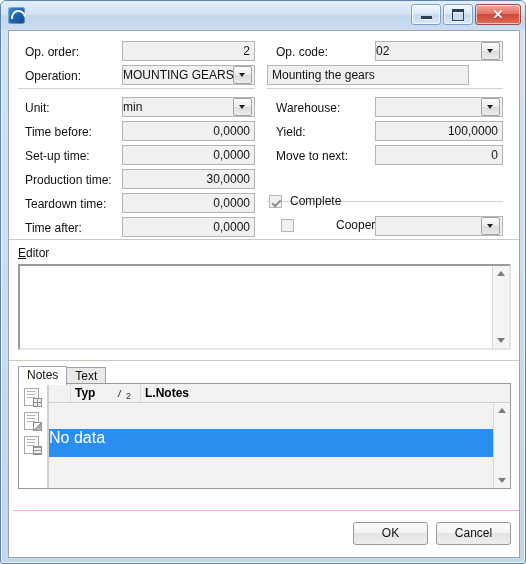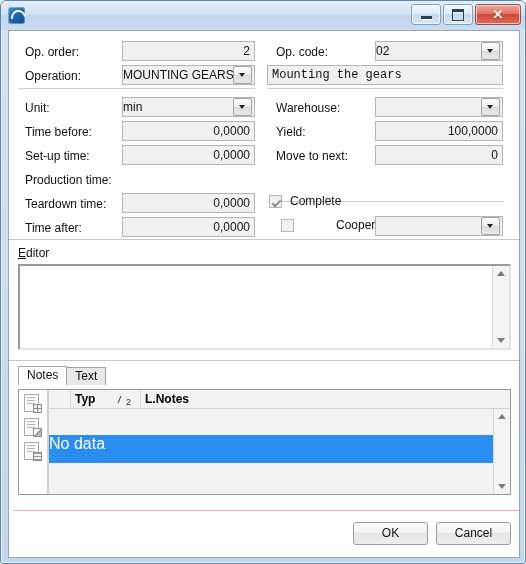--- a/index.html
+++ b/index.html
@@ -317,21 +317,21 @@
   .tab.active {
     background: #ffffff;
     height: 19px;
     line-height: 17px;
     position: relative;
     z-index: 2;
   }
   #grid-outer {
     position: absolute;
     left: 9px;
-    top: 28px;
+    top: 22px;
     right: 8px;
     height: 106px;
     box-sizing: border-box;
     border: 1px solid #999999;
     background: #8b5cf6;
     display: flex;
   }
   #grid-tools {
     flex: 0 0 auto;
     width: 28px;
@@ -542,34 +542,35 @@
         <div class="cbtn"></div>
       </div>
 
       <div class="label" style="left:16px; top:94px;">Time before:</div>
       <div class="fld num" style="left:113px; top:90px; width:133px;">0,0000</div>
 
       <div class="label" style="left:16px; top:118px;">Set-up time:</div>
       <div class="fld num" style="left:113px; top:114px; width:133px;">0,0000</div>
 
       <div class="label" style="left:16px; top:142px;">Production time:</div>
+      <div class="fld num" style="left:113px; top:138px; width:133px;">30,0000</div>
 
       <div class="label" style="left:16px; top:166px;">Teardown time:</div>
       <div class="fld num" style="left:113px; top:162px; width:133px;">0,0000</div>
 
       <div class="label" style="left:16px; top:190px;">Time after:</div>
       <div class="fld num" style="left:113px; top:186px; width:133px;">0,0000</div>
 
       <div class="label" style="left:267px; top:14px;">Op. code:</div>
       <div class="combo" style="left:366px; top:10px; width:128px;">
         <div class="cval">02</div>
         <div class="cbtn"></div>
       </div>
 
-      <div class="fld" style="left:258px; top:34px; width:236px;font-family:Liberation Mono, monospace;">Mounting the gears</div>
+      <div class="fld" style="left:258px; top:34px; width:202px;">Mounting the gears</div>
 
       <div class="label" style="left:267px; top:70px;">Warehouse:</div>
       <div class="combo" style="left:366px; top:66px; width:128px;">
         <div class="cval"></div>
         <div class="cbtn"></div>
       </div>
 
       <div class="label" style="left:267px; top:94px;">Yield:</div>
       <div class="fld num" style="left:366px; top:90px; width:128px;">100,0000</div>
 

